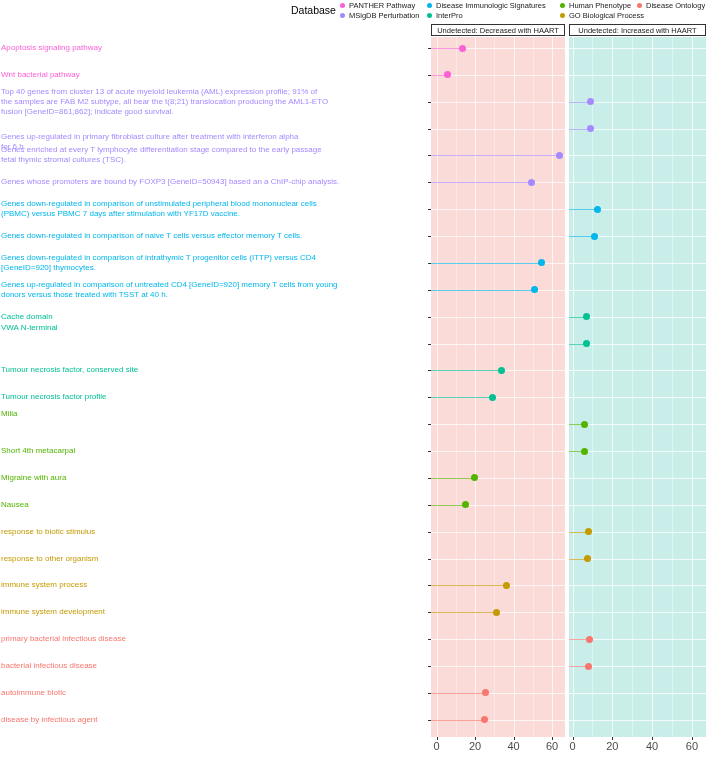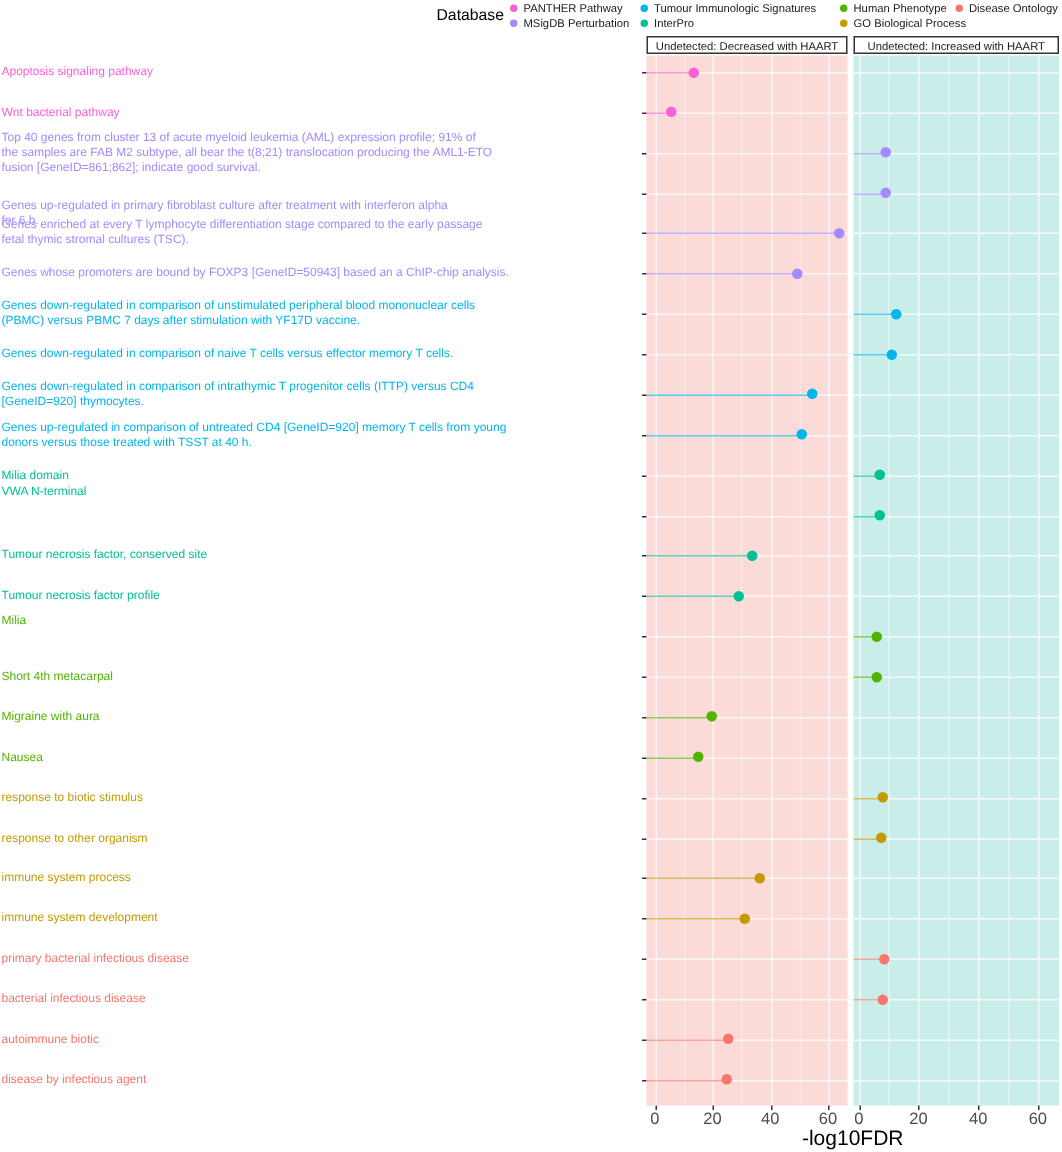--- a/index.html
+++ b/index.html
@@ -42,21 +42,21 @@
         <div class="legend-item" style="left: 340px; top: 1px;">
           <div class="legend-dot" style="background: rgb(251, 97, 215);"></div>
           <div class="legend-label">PANTHER Pathway</div>
         </div>
         <div class="legend-item" style="left: 340px; top: 11px;">
           <div class="legend-dot" style="background: rgb(165, 138, 255);"></div>
           <div class="legend-label">MSigDB Perturbation</div>
         </div>
         <div class="legend-item" style="left: 427px; top: 1px;">
           <div class="legend-dot" style="background: rgb(0, 182, 235);"></div>
-          <div class="legend-label">Tumour Immunologic Signatures</div>
+          <div class="legend-label">Disease Immunologic Signatures</div>
         </div>
         <div class="legend-item" style="left: 427px; top: 11px;">
           <div class="legend-dot" style="background: rgb(0, 192, 148);"></div>
           <div class="legend-label">InterPro</div>
         </div>
         <div class="legend-item" style="left: 560px; top: 1px;">
           <div class="legend-dot" style="background: rgb(83, 180, 0);"></div>
           <div class="legend-label">Human Phenotype</div>
         </div>
         <div class="legend-item" style="left: 560px; top: 11px;">
@@ -207,21 +207,21 @@
       <div class="ylabel" style="top: 155.48px; color: rgb(165, 138, 255);">Genes enriched at every T lymphocyte differentiation stage compared to the early passage
 fetal thymic stromal cultures (TSC).</div>
       <div class="ylabel" style="top: 182.35px; color: rgb(165, 138, 255);">Genes whose promoters are bound by FOXP3 [GeneID=50943] based an a ChIP-chip analysis.</div>
       <div class="ylabel" style="top: 209.22px; color: rgb(0, 182, 235);">Genes down-regulated in comparison of unstimulated peripheral blood mononuclear cells
 (PBMC) versus PBMC 7 days after stimulation with YF17D vaccine.</div>
       <div class="ylabel" style="top: 236.09px; color: rgb(0, 182, 235);">Genes down-regulated in comparison of naive T cells versus effector memory T cells.</div>
       <div class="ylabel" style="top: 262.96px; color: rgb(0, 182, 235);">Genes down-regulated in comparison of intrathymic T progenitor cells (ITTP) versus CD4
 [GeneID=920] thymocytes.</div>
       <div class="ylabel" style="top: 289.83px; color: rgb(0, 182, 235);">Genes up-regulated in comparison of untreated CD4 [GeneID=920] memory T cells from young
 donors versus those treated with TSST at 40 h.</div>
-      <div class="ylabel" style="top: 316.7px; color: rgb(0, 192, 148);">Milia domain</div>
+      <div class="ylabel" style="top: 316.7px; color: rgb(0, 192, 148);">Cache domain</div>
       <div class="ylabel" style="top: 328px; color: rgb(0, 192, 148);">VWA N-terminal</div>
       <div class="ylabel" style="top: 370.44px; color: rgb(0, 192, 148);">Tumour necrosis factor, conserved site</div>
       <div class="ylabel" style="top: 397.31px; color: rgb(0, 192, 148);">Tumour necrosis factor profile</div>
       <div class="ylabel" style="top: 414px; color: rgb(83, 180, 0);">Milia</div>
       <div class="ylabel" style="top: 451.05px; color: rgb(83, 180, 0);">Short 4th metacarpal</div>
       <div class="ylabel" style="top: 477.92px; color: rgb(83, 180, 0);">Migraine with aura</div>
       <div class="ylabel" style="top: 504.79px; color: rgb(83, 180, 0);">Nausea</div>
       <div class="ylabel" style="top: 531.66px; color: rgb(196, 154, 0);">response to biotic stimulus</div>
       <div class="ylabel" style="top: 558.53px; color: rgb(196, 154, 0);">response to other organism</div>
       <div class="ylabel" style="top: 585.4px; color: rgb(196, 154, 0);">immune system process</div>
@@ -271,14 +271,13 @@
       <div class="xtick" style="left: 572.5px;"></div>
       <div class="xtick-label" style="left: 572.5px;">0</div>
       <div class="xtick" style="left: 612.3px;"></div>
       <div class="xtick-label" style="left: 612.3px;">20</div>
       <div class="xtick" style="left: 652.1px;"></div>
       <div class="xtick-label" style="left: 652.1px;">40</div>
       <div class="xtick" style="left: 691.9px;"></div>
       <div class="xtick-label" style="left: 691.9px;">60</div>
     </div>
 
-  <div class="axis-title">-log10FDR</div>
 </div>
 
 </body></html>

